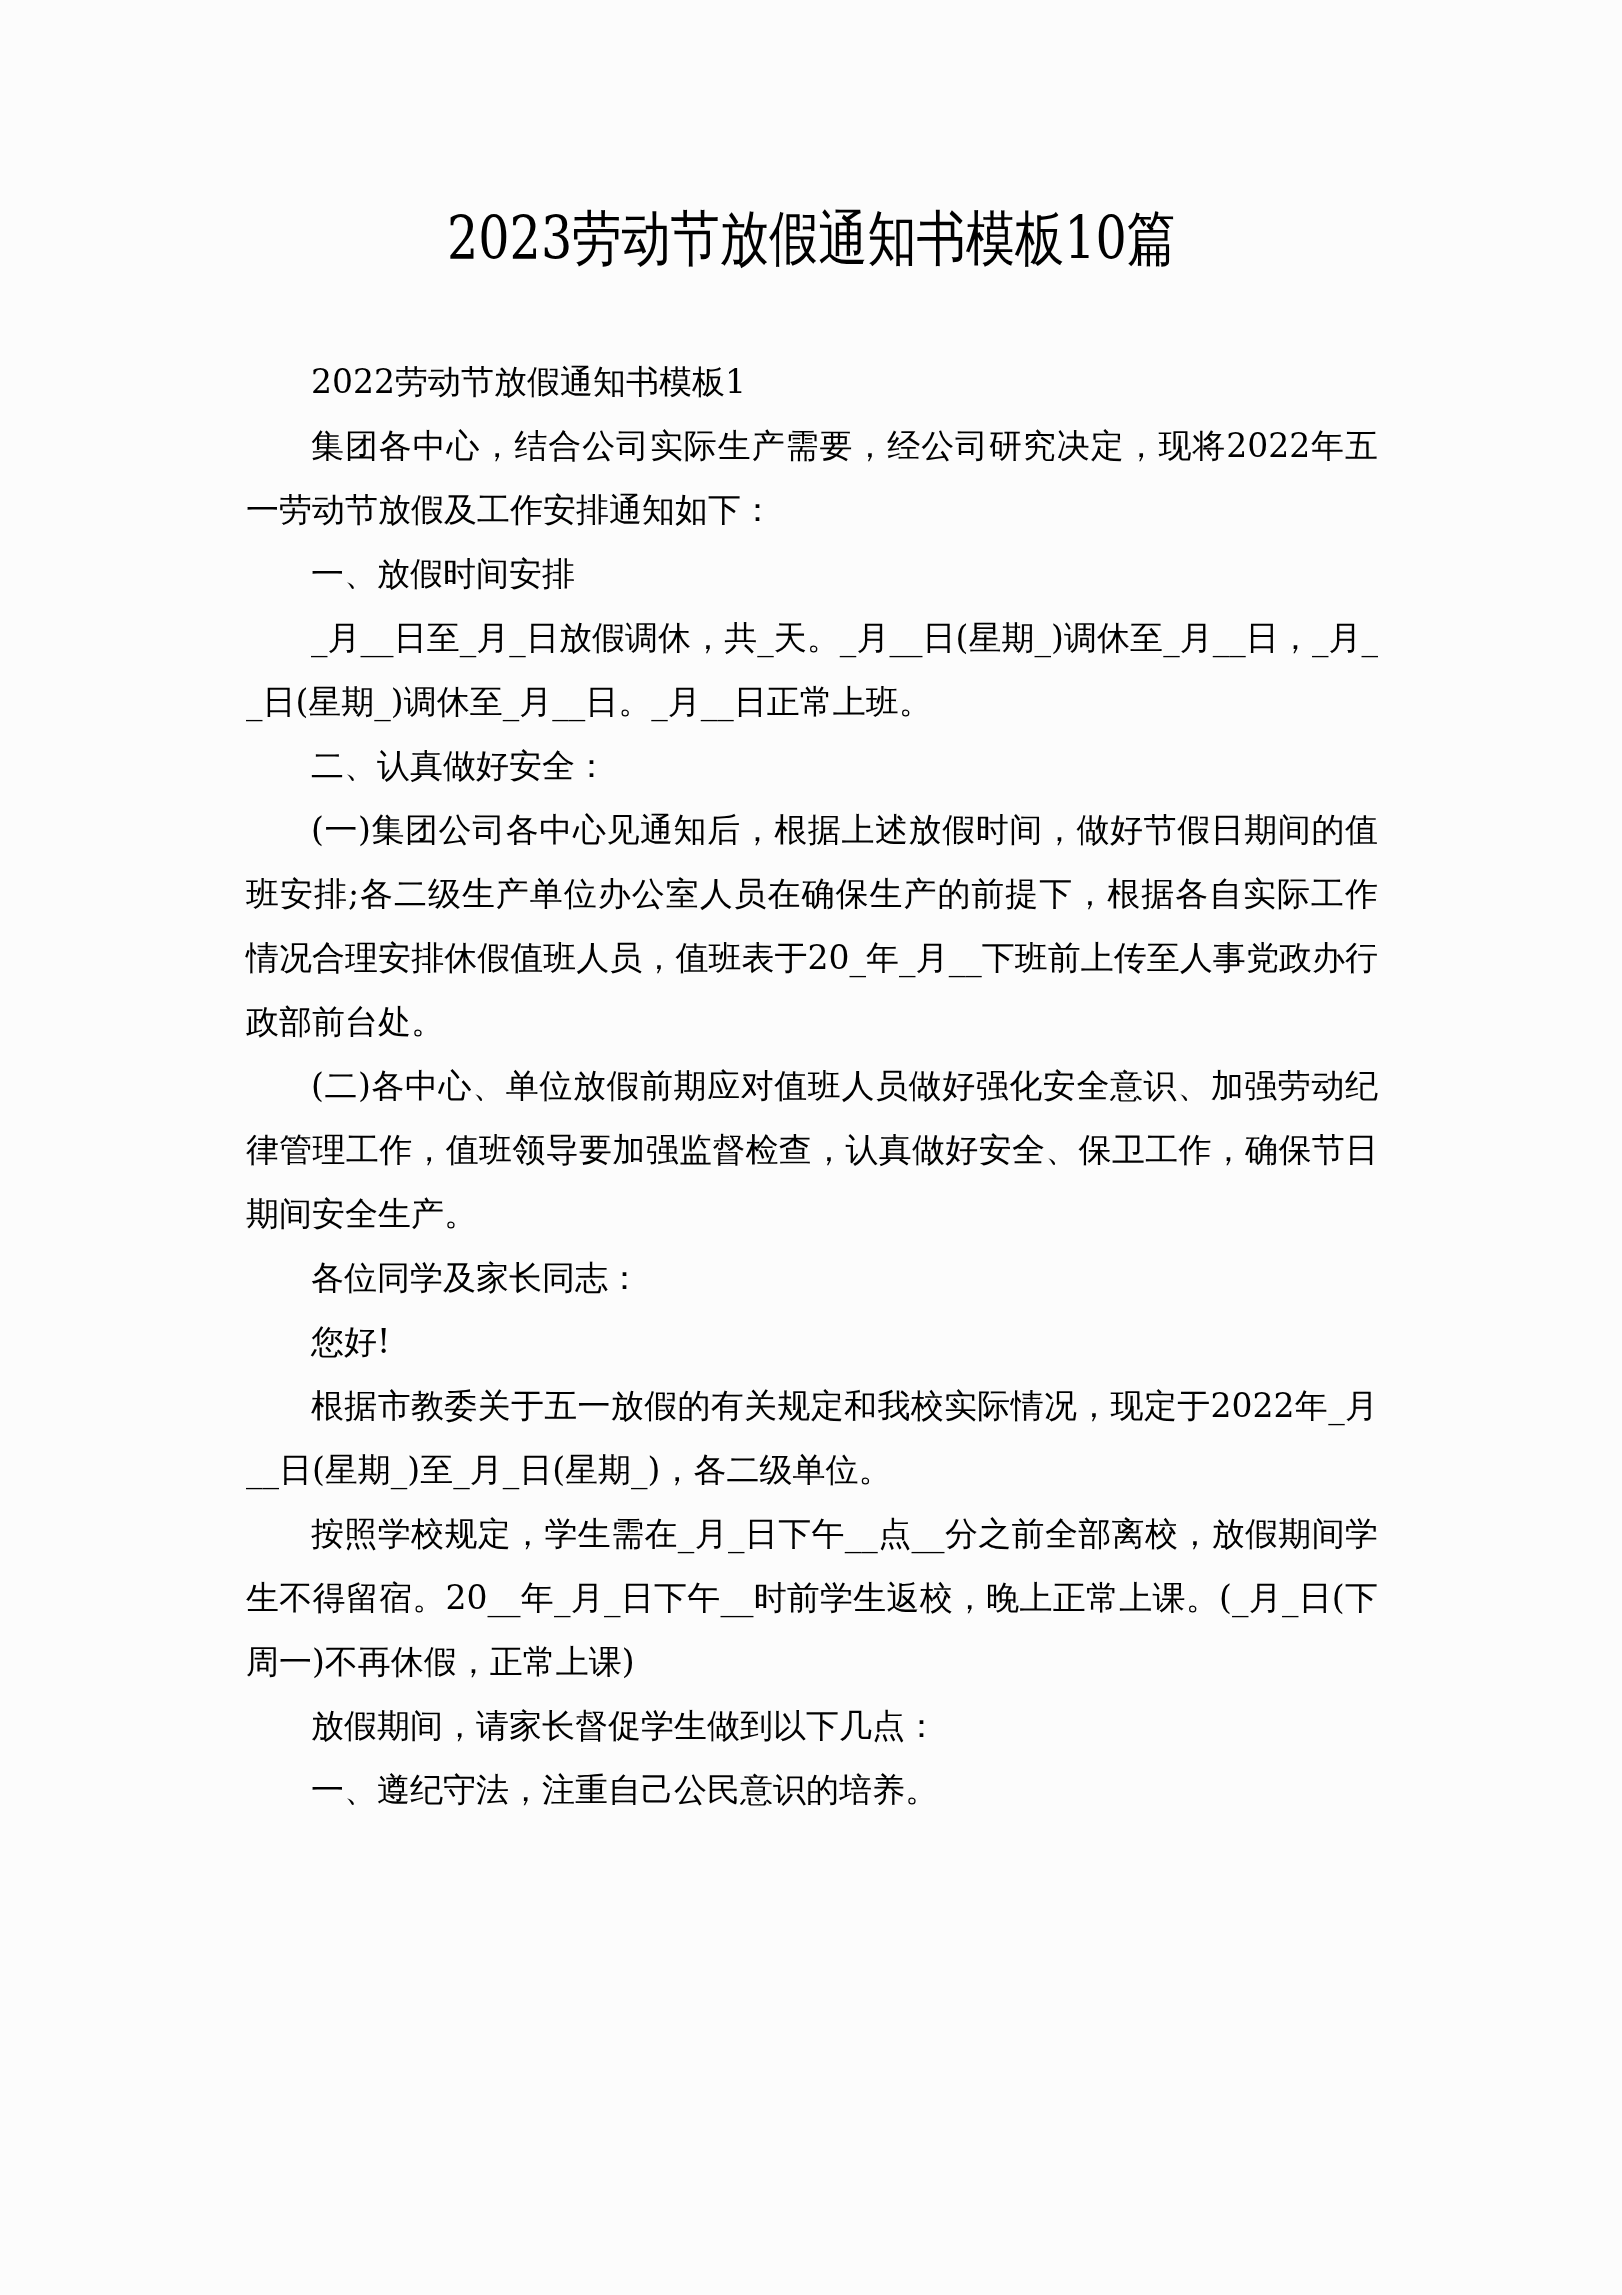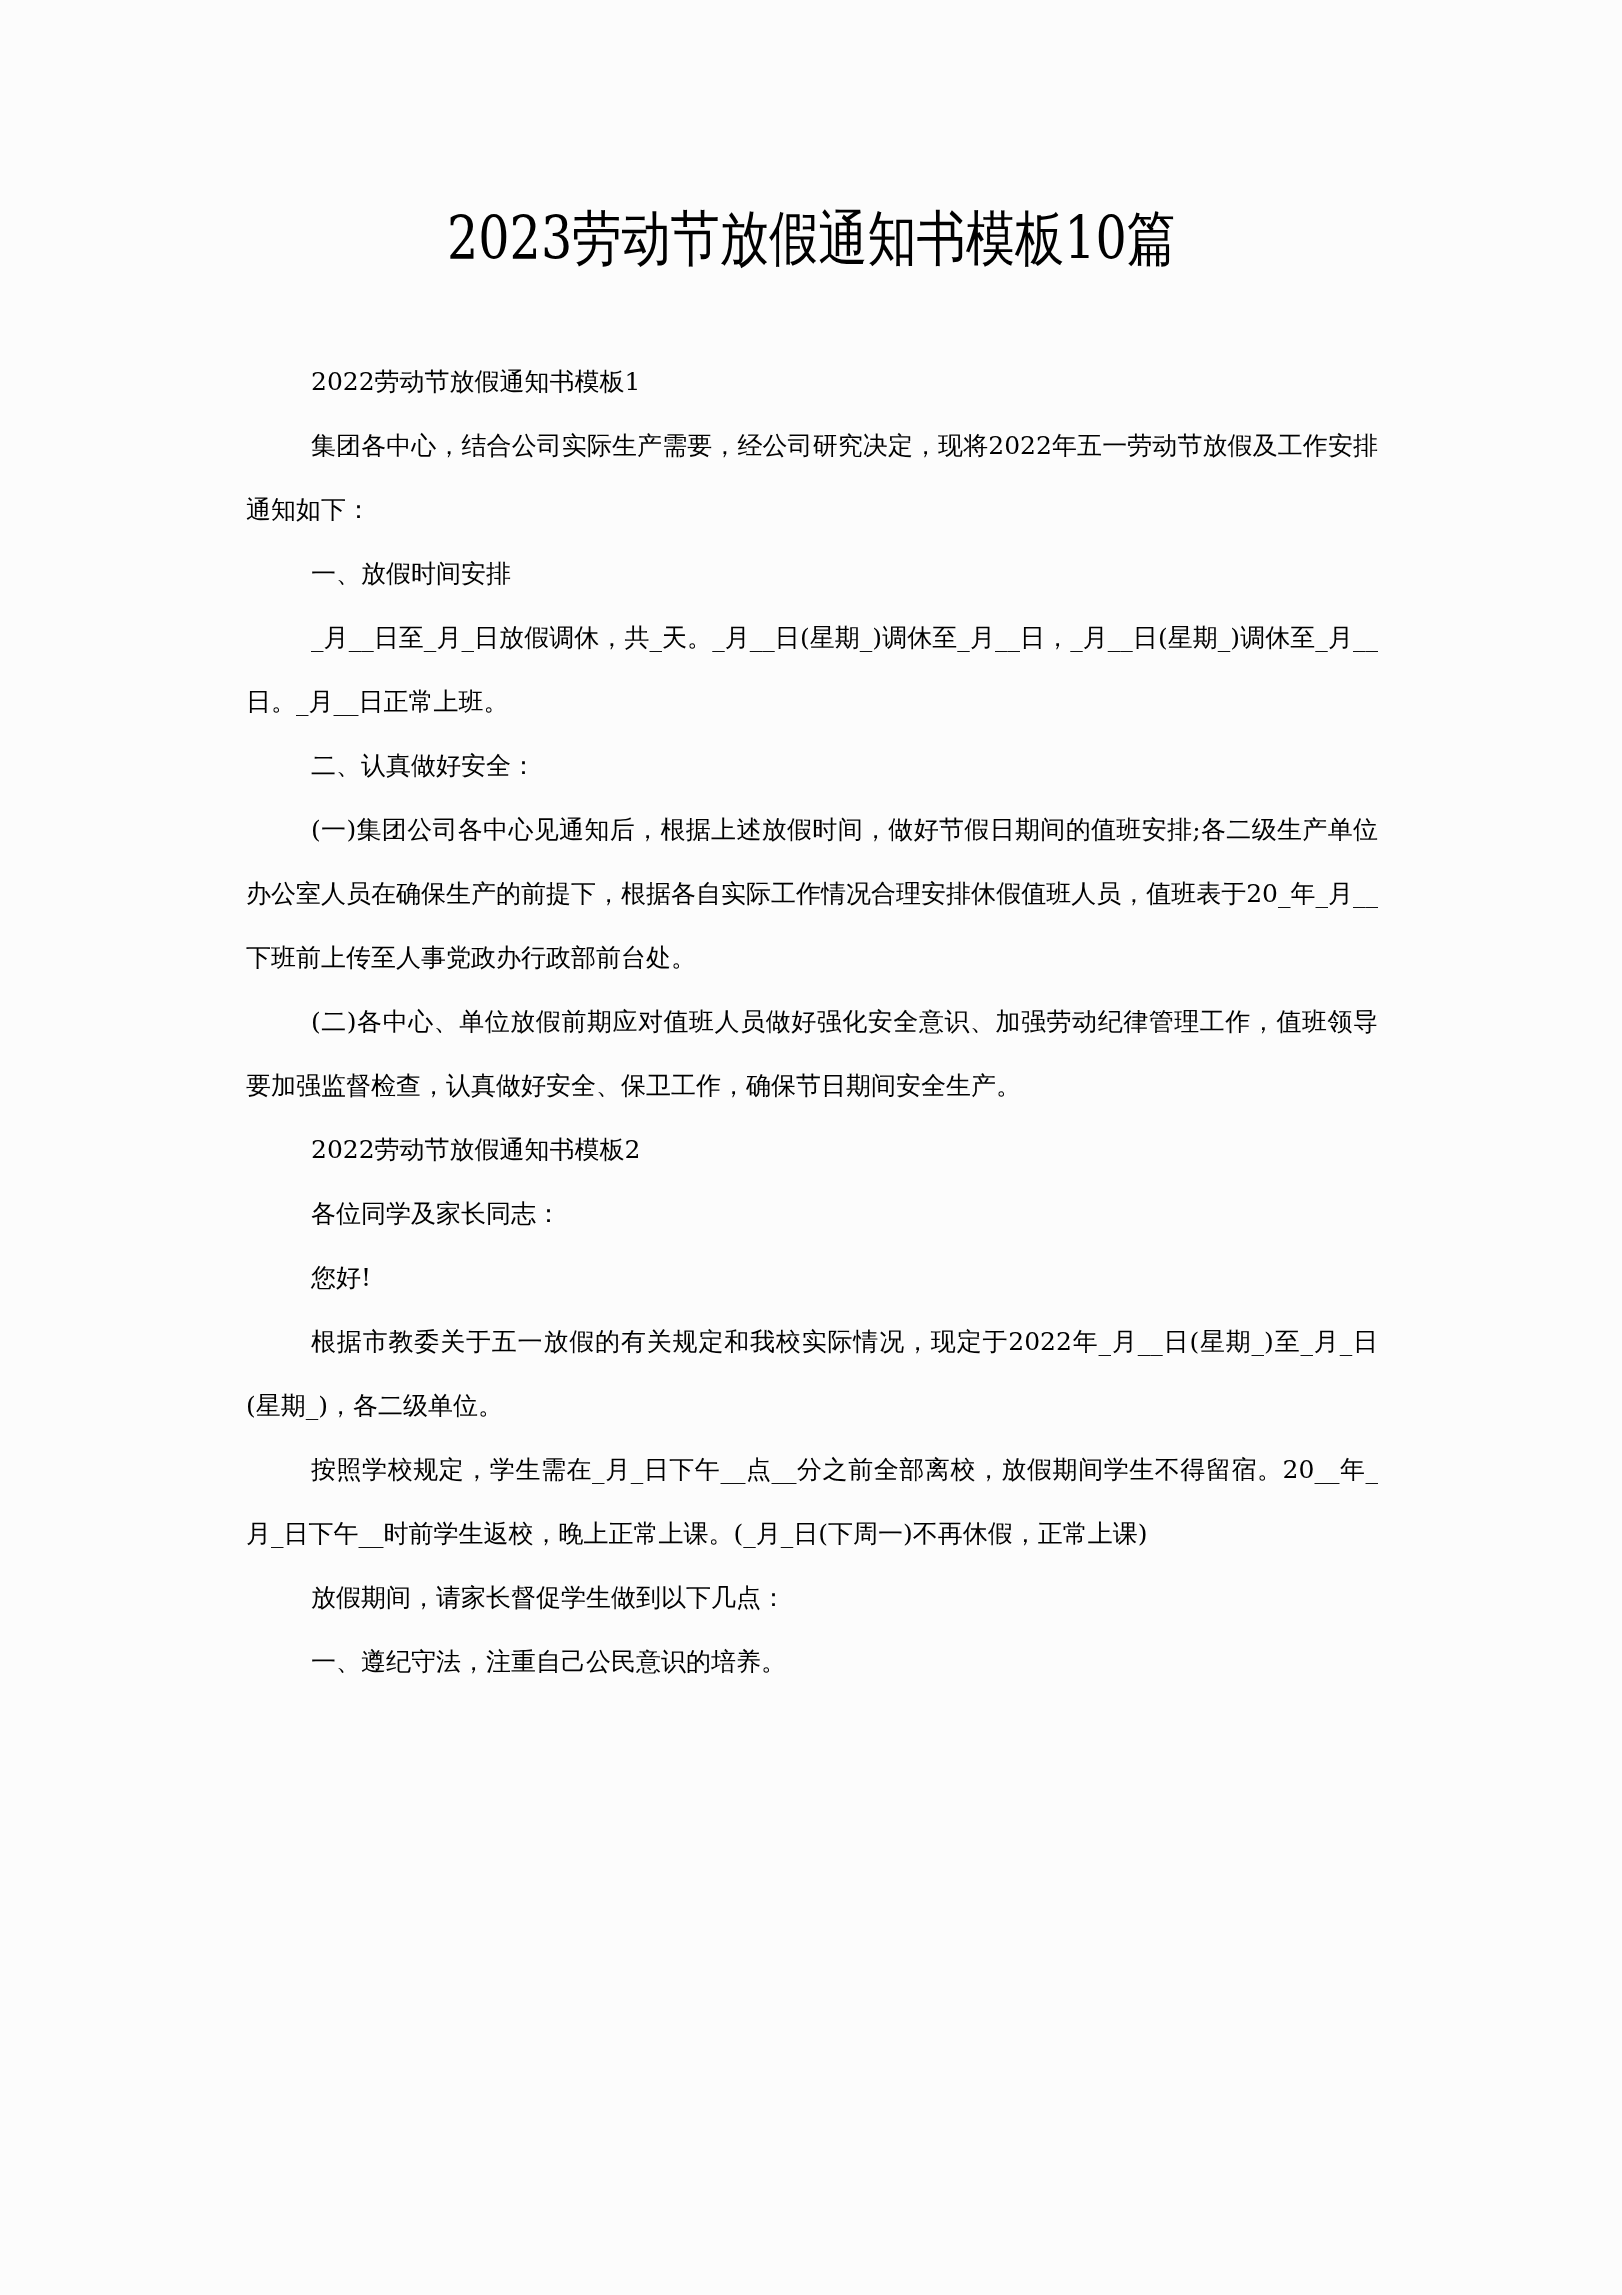--- a/index.html
+++ b/index.html
@@ -30,21 +30,21 @@
       transform: scaleX(0.82);
       transform-origin: center;
     }
     .body {
       position: absolute;
       left: 246px;
       top: 350px;
       width: 1132px;
     }
     .para {
-      font-size: 25px;
+      font-size: 33px;
       line-height: 64px;
       margin: 0;
       text-indent: 65px;
       text-align: justify;
       white-space: normal;
       word-break: break-all;
     }
   </style>
 </head>
 <body>
@@ -53,21 +53,20 @@
   <h1 class="doc-title">2023劳动节放假通知书模板10篇</h1>
 
   <div class="body">
     <p class="para">2022劳动节放假通知书模板1</p>
     <p class="para">集团各中心，结合公司实际生产需要，经公司研究决定，现将2022年五一劳动节放假及工作安排通知如下：</p>
     <p class="para">一、放假时间安排</p>
     <p class="para">_月__日至_月_日放假调休，共_天。_月__日(星期_)调休至_月__日，_月__日(星期_)调休至_月__日。_月__日正常上班。</p>
     <p class="para">二、认真做好安全：</p>
     <p class="para">(一)集团公司各中心见通知后，根据上述放假时间，做好节假日期间的值班安排;各二级生产单位办公室人员在确保生产的前提下，根据各自实际工作情况合理安排休假值班人员，值班表于20_年_月__下班前上传至人事党政办行政部前台处。</p>
     <p class="para">(二)各中心、单位放假前期应对值班人员做好强化安全意识、加强劳动纪律管理工作，值班领导要加强监督检查，认真做好安全、保卫工作，确保节日期间安全生产。</p>
-    <p class="para">2022劳动节放假通知书模板2</p>
     <p class="para">各位同学及家长同志：</p>
     <p class="para">您好!</p>
     <p class="para">根据市教委关于五一放假的有关规定和我校实际情况，现定于2022年_月__日(星期_)至_月_日(星期_)，各二级单位。</p>
     <p class="para">按照学校规定，学生需在_月_日下午__点__分之前全部离校，放假期间学生不得留宿。20__年_月_日下午__时前学生返校，晚上正常上课。(_月_日(下周一)不再休假，正常上课)</p>
     <p class="para">放假期间，请家长督促学生做到以下几点：</p>
     <p class="para">一、遵纪守法，注重自己公民意识的培养。</p>
   </div>
 </div>
 
 

